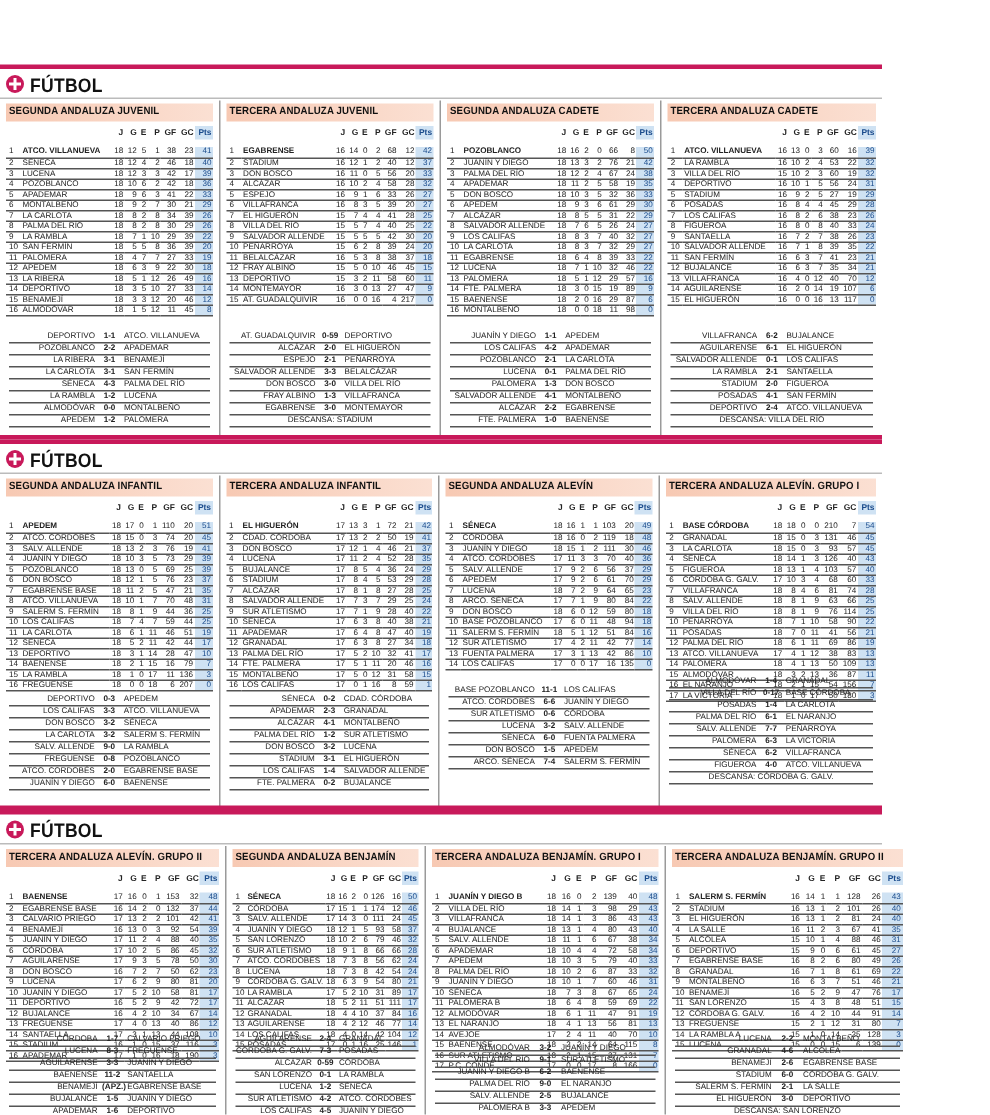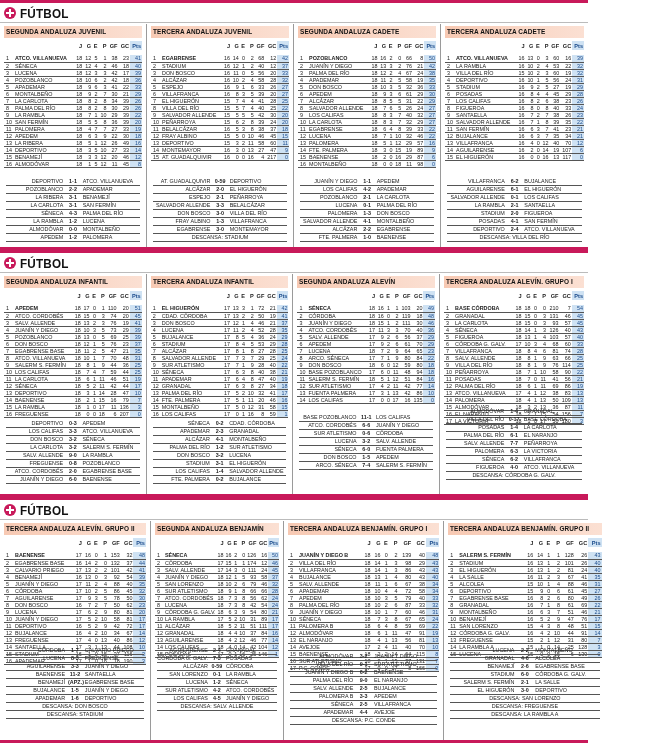--- a/index.html
+++ b/index.html
@@ -1,18 +1,18 @@
 <!DOCTYPE html>
 <html><head>
 <meta charset="utf-8">
 <style>
   * { box-sizing: border-box; margin: 0; padding: 0; }
   html, body { width: 660px; height: 743px; background: #ffffff; overflow: hidden; }
   body { font-family: "Liberation Sans", sans-serif; color: #222; position: relative; }
-  .band { position: absolute; left: 0; width: 588px; }
+  .band { position: absolute; left: 0; width: 588px; margin-top: 43px; }
   .band-top-line { position: absolute; left: 0; right: 0; top: 0; height: 3px; background: #c8195a; }
   .band-header { position: absolute; left: 4px; top: 5px; height: 16px; display: flex; align-items: center; gap: 4px; }
   .plus-icon { width: 12px; height: 12px; border-radius: 50%; background: #c8195a; position: relative; }
   .plus-icon::before, .plus-icon::after { content: ""; position: absolute; background: #fff; }
   .plus-icon::before { left: 2px; right: 2px; top: 5px; height: 2px; }
   .plus-icon::after { top: 2px; bottom: 2px; left: 5px; width: 2px; }
   .band-title { font-family: "Liberation Sans", sans-serif; font-weight: bold; font-size: 13px; letter-spacing: 0.2px; color: #111; transform: scaleX(0.9); transform-origin: left center; }
   .band-rule { position: absolute; left: 0; right: 0; top: 22px; height: 1px; background: #bbb; }
   .panels { position: absolute; left: 0; right: 0; top: 24px; display: flex; }
   .panel { width: 165px; position: relative; border-right: 1px solid #9a9a9a; padding: 0 4px; }

